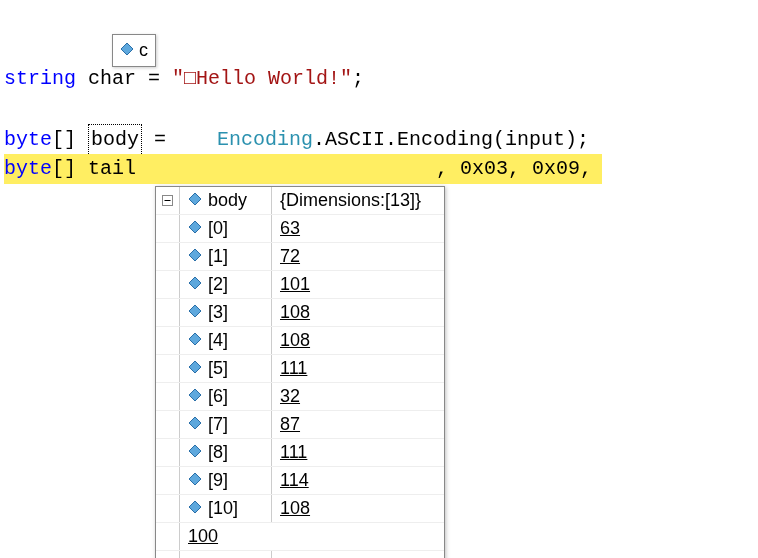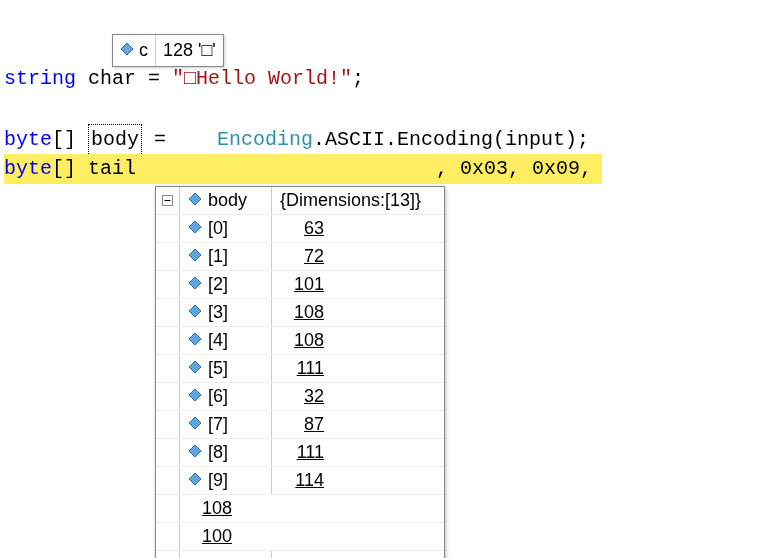--- a/index.html
+++ b/index.html
@@ -90,21 +90,20 @@
     gap:6px;
     padding: 0 8px;
     border-right: 1px solid #ccc;
     min-width: 92px;
   }
   .inspector .valcol {
     display:flex;
     align-items:center;
     padding: 0 8px;
     min-width: 130px;
-    justify-content: flex-end;
   }
   .item-rows .row .namecol { min-width: 92px; }
   .item-rows .row .valcol { min-width: 60px; text-decoration: underline; }
   .header-row { border-bottom: 1px solid #ccc; }
 </style>
 </head>
 <body>
 
 <div>
 
@@ -123,23 +122,20 @@
 </div>
 
 <div class="datatip" style="left:112px;top:34px;">
   <div class="cell">
     <span class="field-icon">
       <svg width="14" height="14" viewBox="0 0 14 14">
           <polygon points="7,1 13,7 7,13 1,7" fill="#5ea8dd" stroke="#2a6fa8" stroke-width="1"></polygon>
         </svg>
     </span>
     <span>c</span>
-  </div>
-  <div class="cell">
-    <span>128 '□'</span>
   </div>
 </div>
 
 <div class="inspector" style="left:155px;top:186px;width:290px;">
   <div class="row header-row">
     <div class="expcol">
       <svg width="11" height="11" viewBox="0 0 11 11">
           <rect x="0.5" y="0.5" width="10" height="10" fill="#fff" stroke="#888"></rect>
           <line x1="2.5" y1="5.5" x2="8.5" y2="5.5" stroke="#000"></line>
         </svg>
@@ -272,20 +268,26 @@
               <polygon points="7,1 13,7 7,13 1,7" fill="#5ea8dd" stroke="#2a6fa8" stroke-width="1"></polygon>
             </svg></span>
           <span>[9]</span>
         </div>
         <div class="valcol">
           <span>114</span>
         </div>
       </div>
       <div class="row">
         <div class="expcol"></div>
+        <div class="namecol">
+          <span class="field-icon"><svg width="14" height="14" viewBox="0 0 14 14">
+              <polygon points="7,1 13,7 7,13 1,7" fill="#5ea8dd" stroke="#2a6fa8" stroke-width="1"></polygon>
+            </svg></span>
+          <span>[10]</span>
+        </div>
         <div class="valcol">
           <span>108</span>
         </div>
       </div>
       <div class="row">
         <div class="expcol"></div>
         <div class="valcol">
           <span>100</span>
         </div>
       </div>

